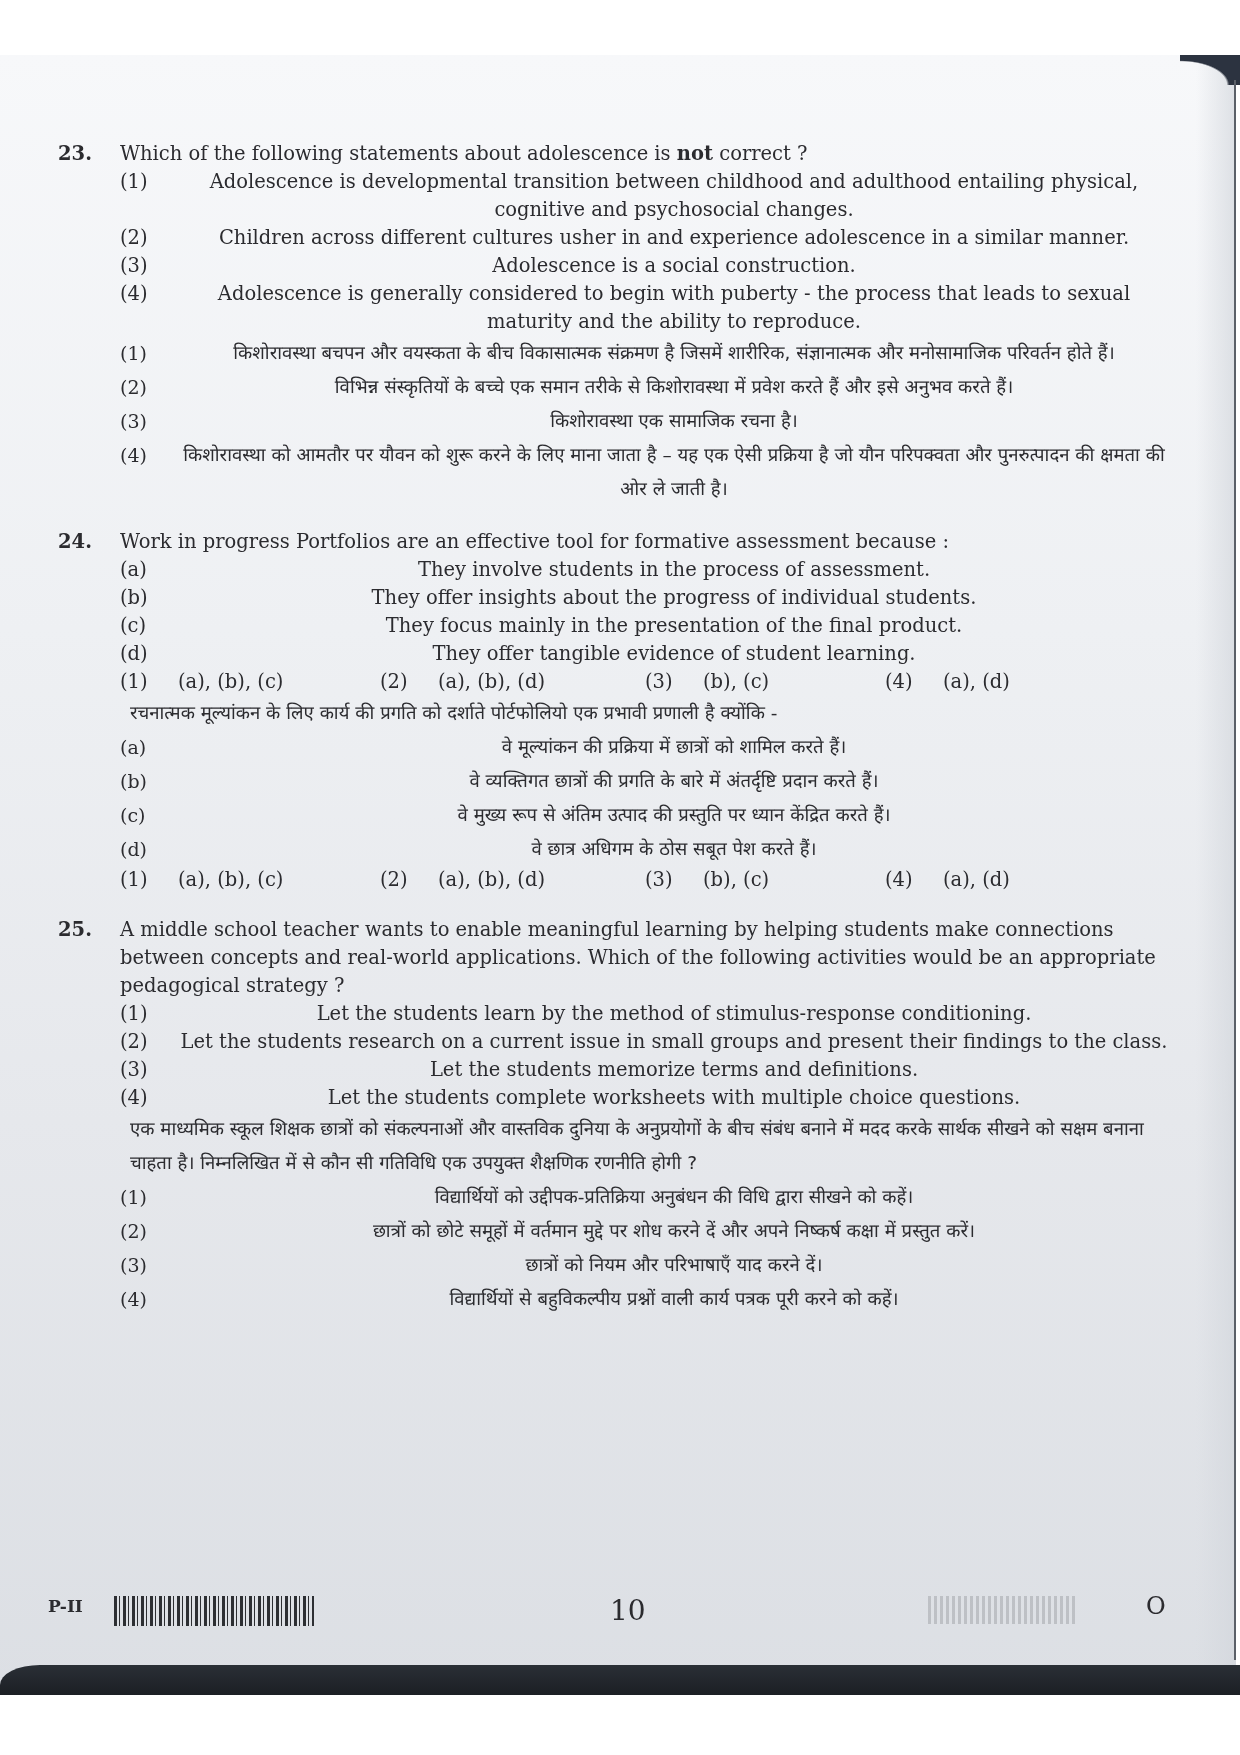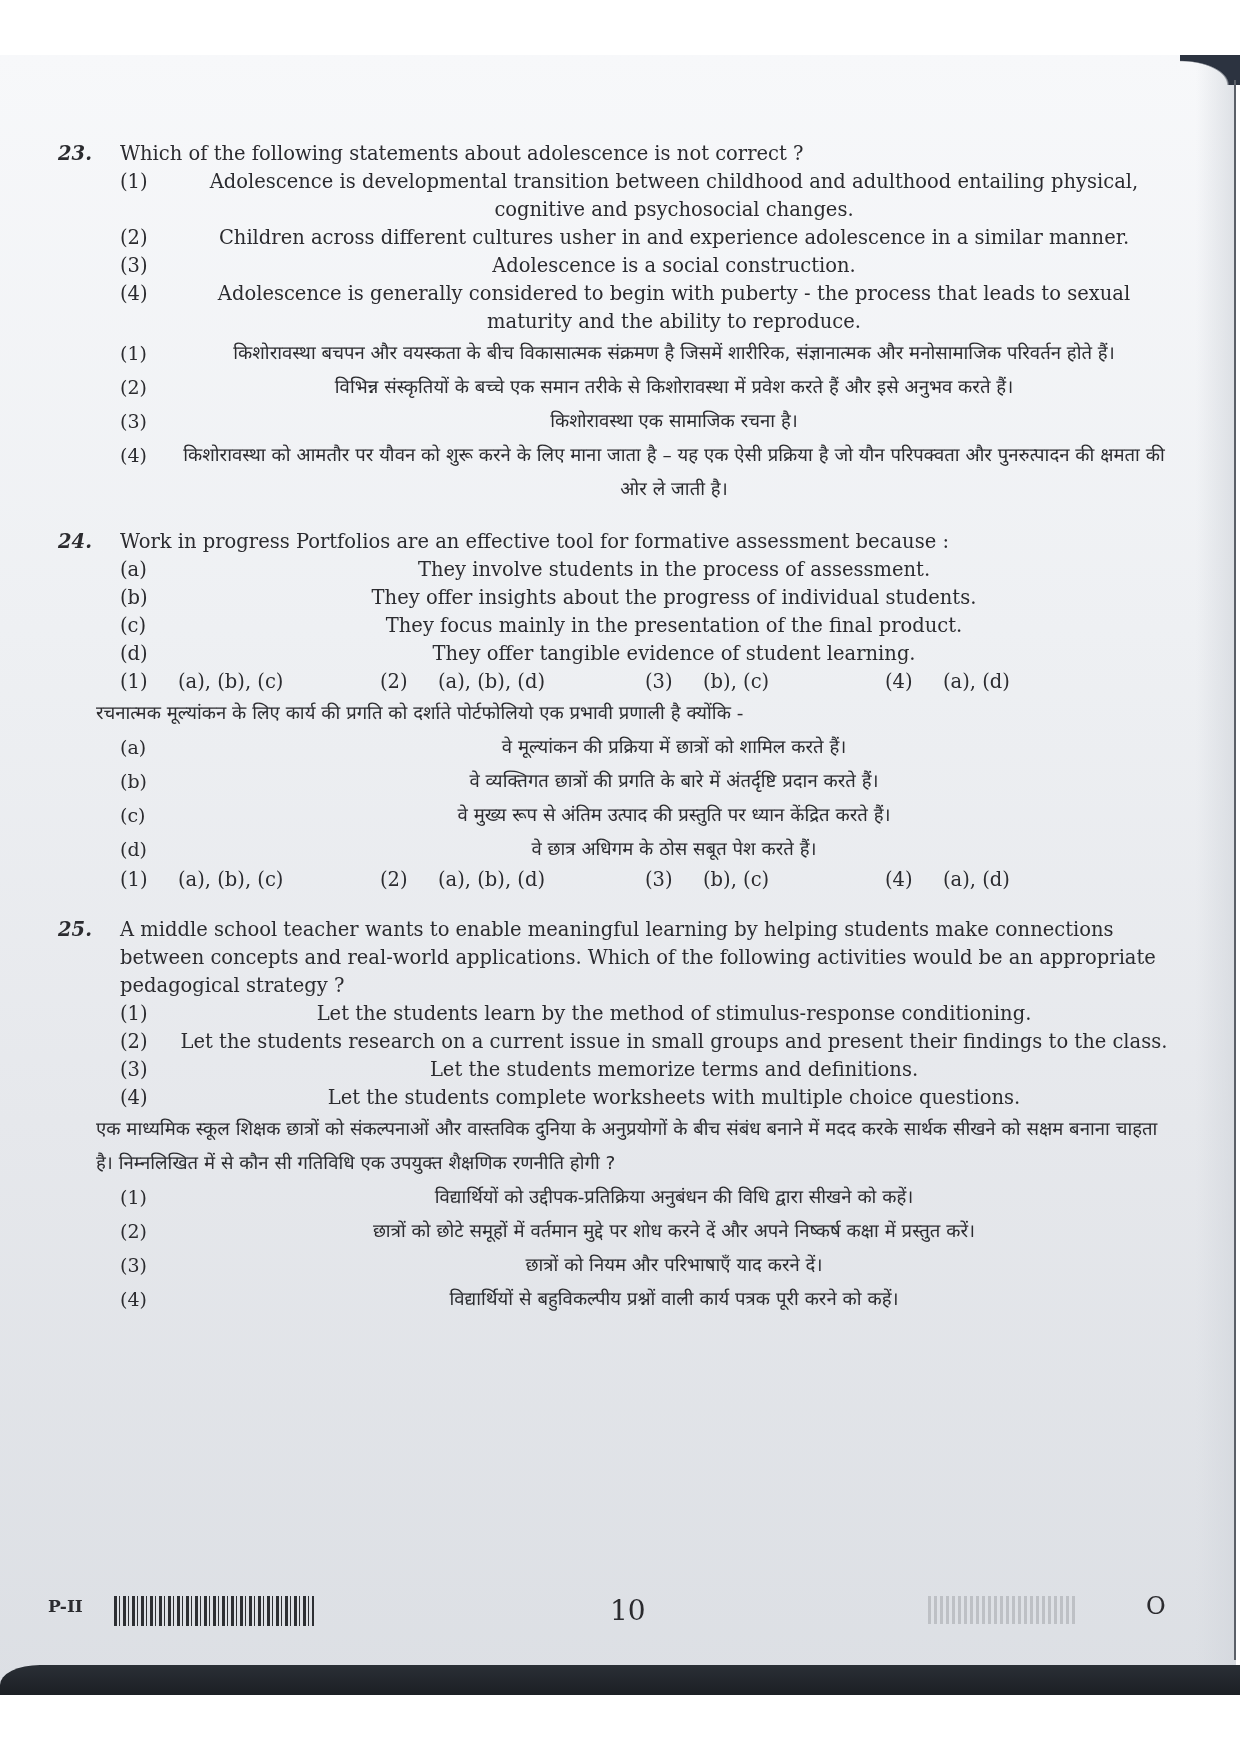--- a/index.html
+++ b/index.html
@@ -25,33 +25,33 @@
     .bottom-shadow {
       position: absolute; left: 0; bottom: 60px; width: 1240px; height: 30px;
       background: linear-gradient(180deg, #2a2f36 0%, #1b1f24 100%);
       border-top-left-radius: 40px 20px;
     }
     .bottom-white { position: absolute; left: 0; bottom: 0; width: 1240px; height: 60px; background: #ffffff; }
 
     .content { position: absolute; left: 58px; top: 140px; width: 1110px; font-size: 19.5px; line-height: 28px; }
     .q { margin-bottom: 22px; }
     .qrow { display: flex; }
-    .qnum { width: 62px; flex: none; font-weight: bold; font-style: italic; }
+    .qnum { width: 62px; flex: none; font-weight: bold; }
     .qtext { flex: 1; }
     .opt { display: flex; margin-left: 62px; }
     .olabel { width: 60px; flex: none; }
     .otext { flex: 1; text-align: center; }
-    .hi-stem { margin-left: 38px; font-family: "DejaVu Sans", "Liberation Sans", sans-serif; font-size: 18.5px; line-height: 34px; }
+    .hi-stem { margin-left: 72px; font-family: "DejaVu Sans", "Liberation Sans", sans-serif; font-size: 18.5px; line-height: 34px; }
     .hi-opt { display: flex; margin-left: 62px; font-family: "DejaVu Sans", "Liberation Sans", sans-serif; font-size: 18.5px; line-height: 34px; }
     .hi-opt .olabel { font-family: "DejaVu Serif", "Liberation Serif", serif; font-size: 19px; }
     .answers { display: flex; margin-left: 62px; }
     .ans { display: flex; }
     .ans .al { width: 58px; }
     .a1 { width: 260px; } .a2 { width: 265px; } .a3 { width: 240px; } .a4 { width: 200px; }
-    b.not { font-weight: normal; }
+    b.not { font-weight: bold; }
 
     .footer { position: absolute; top: 1588px; left: 48px; width: 1130px; height: 40px; }
     .code { position: absolute; left: 0; top: 8px; font-weight: bold; font-size: 17px; text-align: right; }
     .barcode { position: absolute; left: 66px; top: 8px; width: 200px; height: 30px;
       background: repeating-linear-gradient(90deg, #2d2f33 0 3px, transparent 3px 5px, #2d2f33 5px 6px, transparent 6px 9px); }
     .pageno { position: absolute; left: 562px; top: 6px; font-size: 28px; }
     .faded-barcode { position: absolute; left: 880px; top: 8px; width: 150px; height: 28px; opacity: 0.18;
       background: repeating-linear-gradient(90deg, #2d2f33 0 3px, transparent 3px 6px); }
     .setcode { position: absolute; left: 1098px; top: 4px; font-size: 24px; }
   </style>

